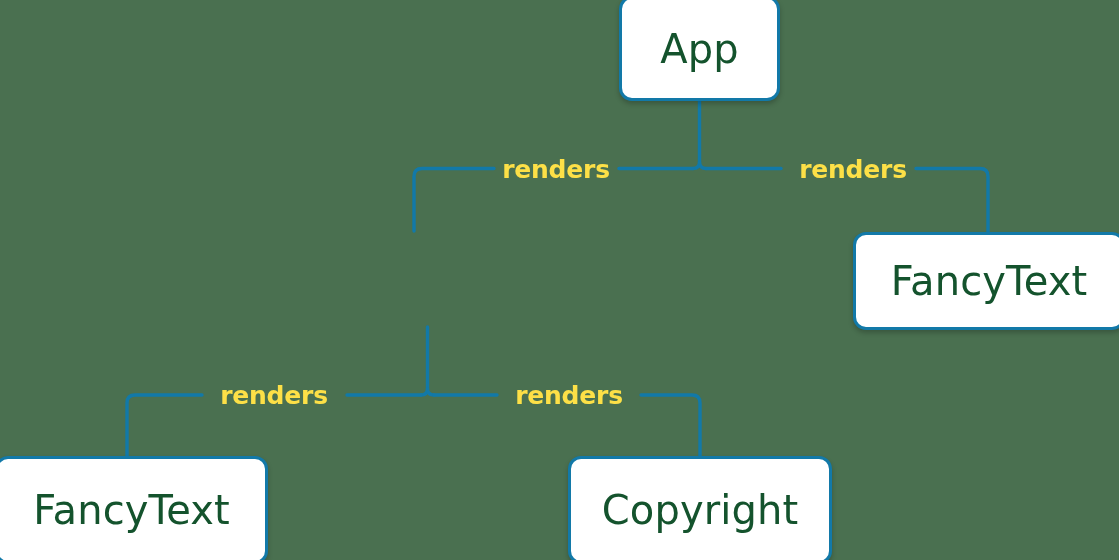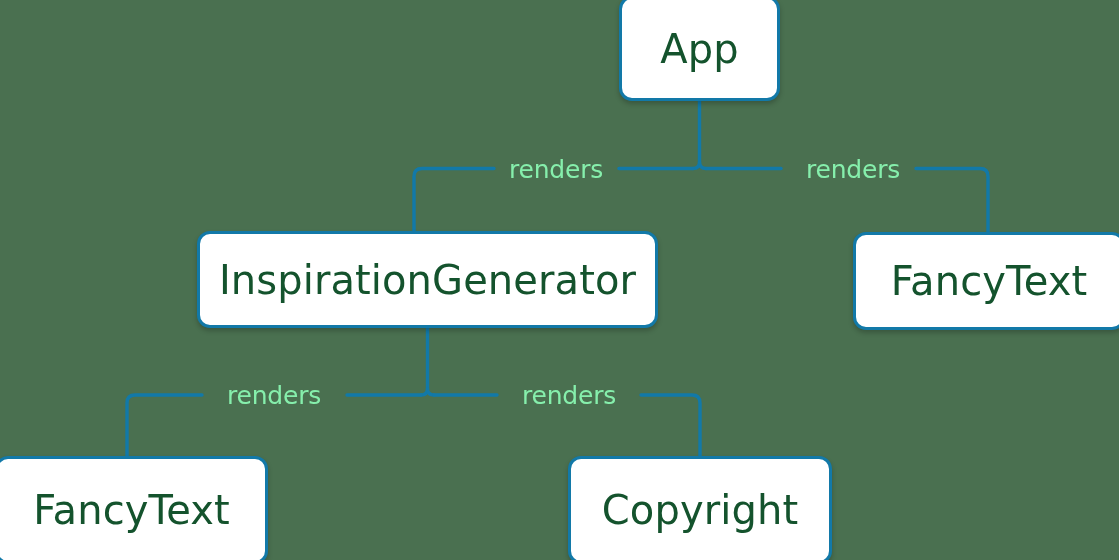--- a/index.html
+++ b/index.html
@@ -39,23 +39,23 @@
   }
   .node-label {
     color: #14532d;
     font-size: 40px;
     line-height: 1;
     letter-spacing: 0.1px;
     white-space: nowrap;
   }
   .edge-label {
     position: absolute;
-    color: #86efac;
+    color: #fde047;
     font-size: 25px;
-    font-weight: 400;
+    font-weight: 700;
     line-height: 1;
     white-space: nowrap;
     transform: translate(-50%, -50%);
     letter-spacing: -0.2px;
   }
 </style>
 </head>
 <body>
 
 <div id="stage">
@@ -85,23 +85,20 @@
 
   <div class="edge-label" style="left:556px; top:169px;">renders</div>
   <div class="edge-label" style="left:853px; top:169px;">renders</div>
   <div class="edge-label" style="left:274px; top:395px;">renders</div>
   <div class="edge-label" style="left:569px; top:395px;">renders</div>
 
   <div class="node" style="left:619px; top:-4px; width:161px; height:105px;">
     <span class="node-label">App</span>
   </div>
 
-  <div class="node" style="left:197px; top:231px; width:461px; height:97px;">
-    <span class="node-label">InspirationGenerator</span>
-  </div>
 
   <div class="node" style="left:853px; top:232px; width:272px; height:98px;">
     <span class="node-label">FancyText</span>
   </div>
 
   <div class="node" style="left:-5px; top:456px; width:273px; height:108px;">
     <span class="node-label">FancyText</span>
   </div>
 
   <div class="node" style="left:568px; top:456px; width:264px; height:108px;">

